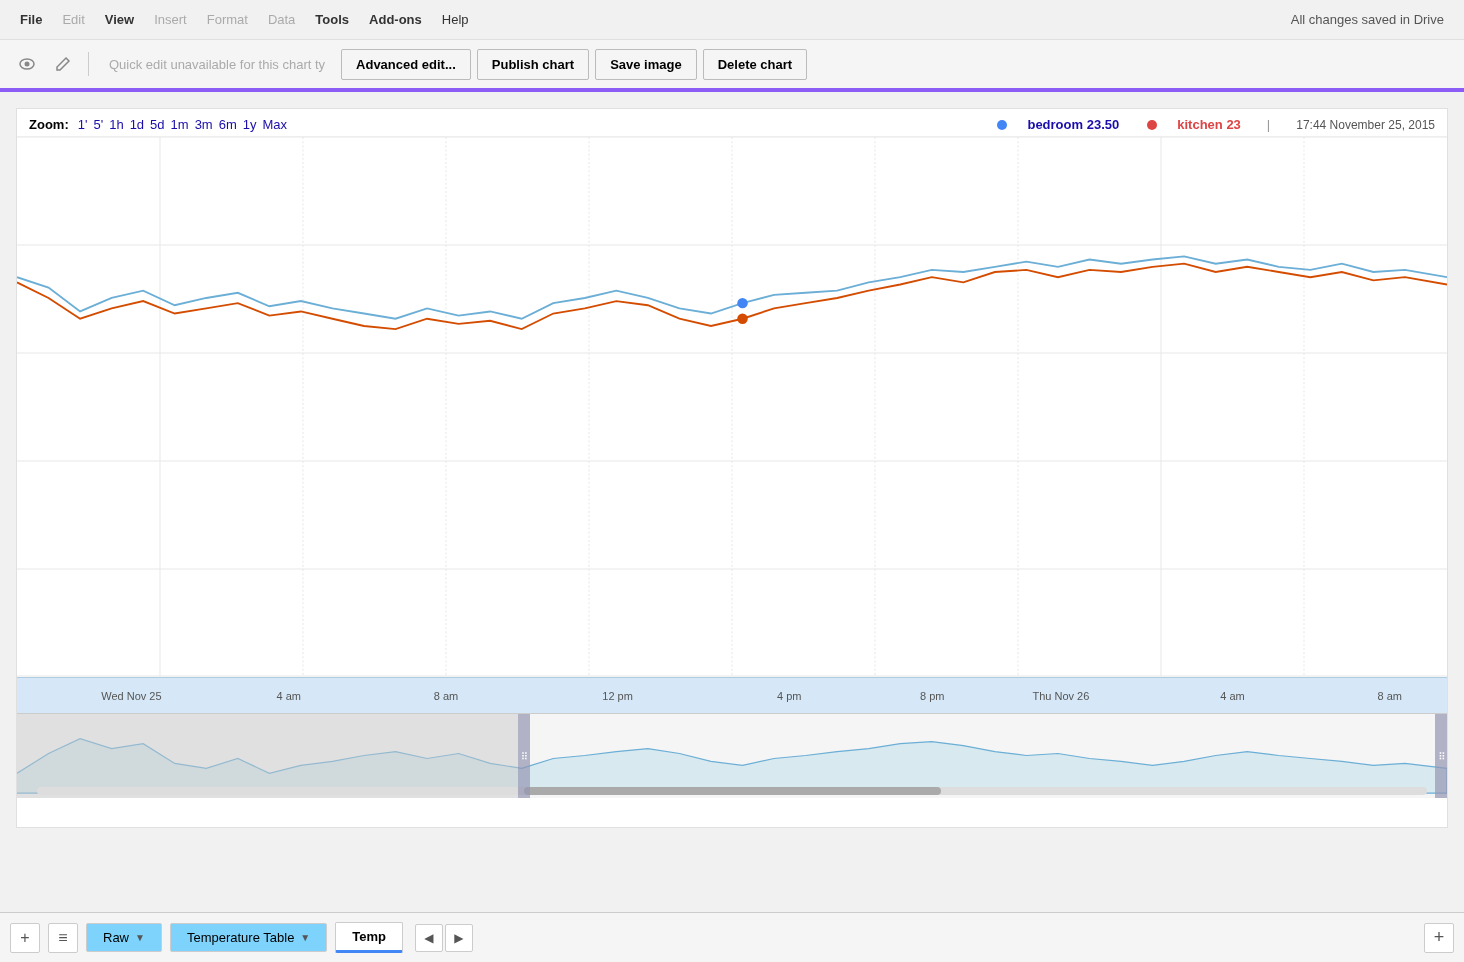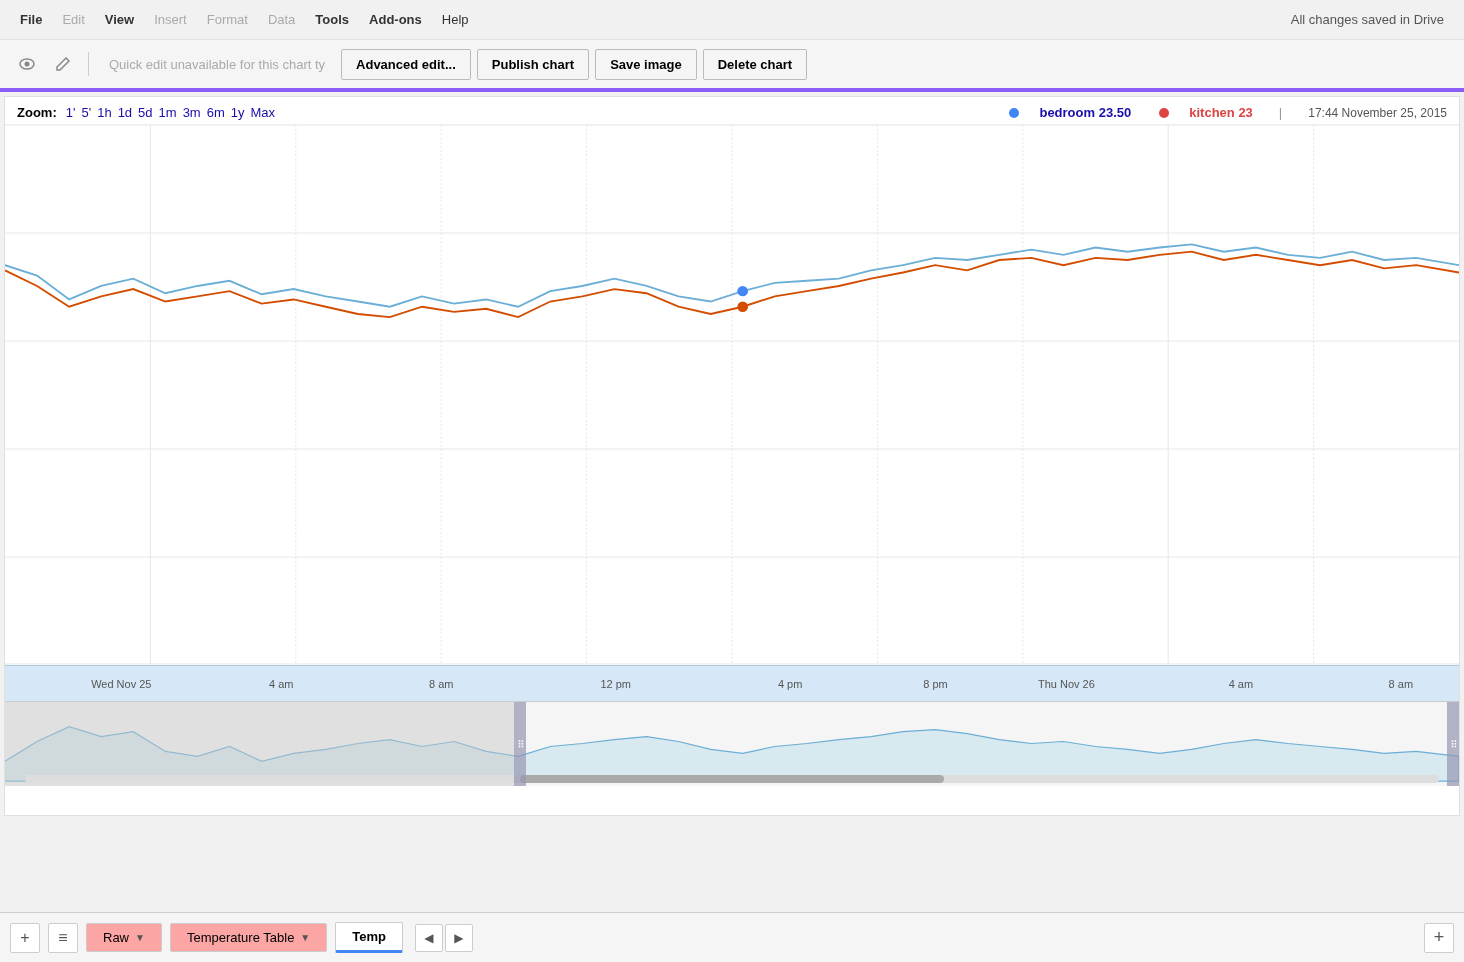--- a/index.html
+++ b/index.html
@@ -53,21 +53,21 @@
       font-size: 13px;
       font-weight: 600;
       border-radius: 2px;
       color: #000000;
     }
 
     
     #chart-container {
       background: white;
       border: 1px solid #e0e0e0;
-      margin: 4px;
+      margin: 16px;
       position: relative;
       height: 720px;
     }
 
     
     #chart-header {
       display: flex;
       align-items: center;
       padding: 8px 12px 4px 12px;
       border-bottom: 1px solid #eee;
@@ -170,21 +170,21 @@
     }
     .bottom-btn {
       width: 30px; height: 30px;
       display: flex; align-items: center; justify-content: center;
       border: 1px solid #ccc; background: white; cursor: pointer;
       border-radius: 2px; font-size: 16px; color: #555;
     }
     .sheet-tab {
       padding: 6px 16px;
       border: 1px solid #ccc;
-      background: #fca5a5;
+      background: #7dd3fc;
       cursor: pointer;
       border-radius: 2px;
       font-size: 13px;
       display: flex; align-items: center; gap: 6px;
     }
     .sheet-dropdown { font-size: 10px; color: #555; }
     .sheet-tab-active {
       padding: 6px 16px;
       border: 1px solid #ccc;
       background: white;

